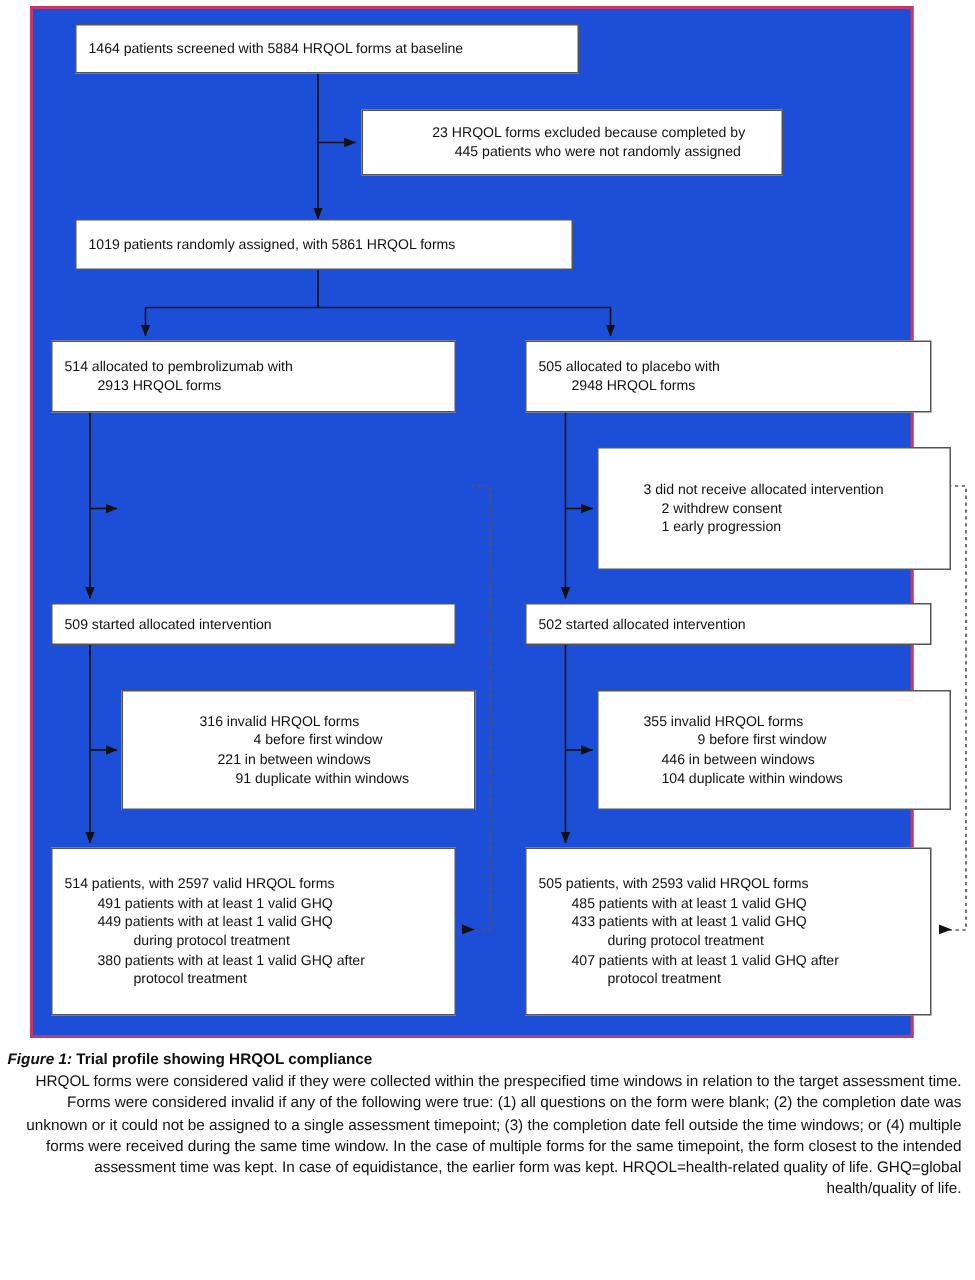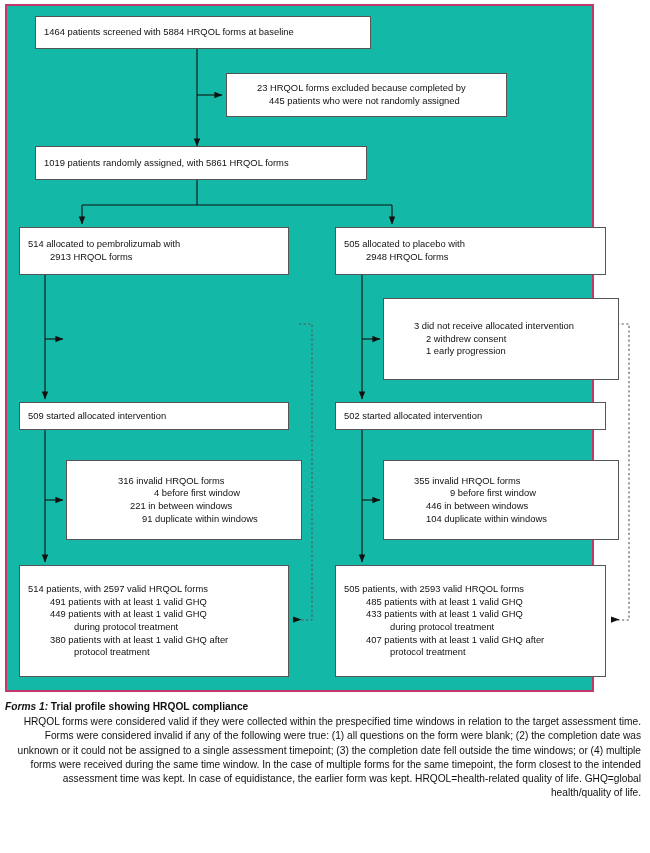--- a/index.html
+++ b/index.html
@@ -12,27 +12,27 @@
     height: 853px;
     font-family: "Liberation Sans", sans-serif;
     color: #1a1a1a;
     position: relative;
     overflow: hidden;
   }
 
   
   #figure-frame {
     position: absolute;
-    left: 5px;
+    left: 20px;
     top: 4px;
     width: 589px;
     height: 688px;
     border: 2px solid #c4386b;
     box-sizing: border-box;
-    background: #14b8a6;
+    background: #1d4ed8;
   }
 
   #flow-canvas {
     position: absolute;
     left: 0;
     top: 0;
     width: 640px;
     height: 688px;
   }
 
@@ -141,21 +141,21 @@
       <g stroke="#555555" stroke-width="1.1" fill="none" stroke-dasharray="2.2,2.4">
         <path d="M610,318 L622,318 L622,614 L606,614"></path>
       </g>
       <path d="M604,610.4 L612.5,613.6 L604,616.8 Z" fill="#111111"></path>
     </svg>
 
     <div class="fbox pad-left" style="left:28px; top:10px; width:336px; height:33px;">
       <span class="ln">1464 patients screened with 5884 HRQOL forms at baseline</span>
     </div>
 
-    <div class="fbox pad-ind" style="left:219px; top:67px; width:281px; height:44px;">
+    <div class="fbox pad-ind" style="left:219px; top:67px; width:281px; height:44px;text-align:center;">
       <span class="ln ind1">23 HRQOL forms excluded because completed by</span>
       <span class="ln ind2">445 patients who were not randomly assigned</span>
     </div>
 
     <div class="fbox pad-left" style="left:28px; top:140px; width:332px; height:34px;">
       <span class="ln">1019 patients randomly assigned, with 5861 HRQOL forms</span>
     </div>
 
     <div class="fbox pad-left" style="left:12px; top:221px; width:270px; height:48px;">
       <span class="ln">514 allocated to pembrolizumab with</span>
@@ -211,15 +211,15 @@
       <span class="ln ind1">433 patients with at least 1 valid GHQ</span>
       <span class="ln ind3">during protocol treatment</span>
       <span class="ln ind1">407 patients with at least 1 valid GHQ after</span>
       <span class="ln ind3">protocol treatment</span>
     </div>
 
   </div>
 </div>
 
 <div id="caption">
-  <span id="caption-title"><span class="figlabel">Forms 1:</span><span> Trial profile showing HRQOL compliance</span></span>
+  <span id="caption-title"><span class="figlabel">Figure 1:</span><span> Trial profile showing HRQOL compliance</span></span>
   <span id="caption-body">HRQOL forms were considered valid if they were collected within the prespecified time windows in relation to the target assessment time. Forms were considered invalid if any of the following were true: (1) all questions on the form were blank; (2) the completion date was unknown or it could not be assigned to a single assessment timepoint; (3) the completion date fell outside the time windows; or (4) multiple forms were received during the same time window. In the case of multiple forms for the same timepoint, the form closest to the intended assessment time was kept. In case of equidistance, the earlier form was kept. HRQOL=health-related quality of life. GHQ=global health/quality of life.</span>
 </div>
 
 </body></html>

